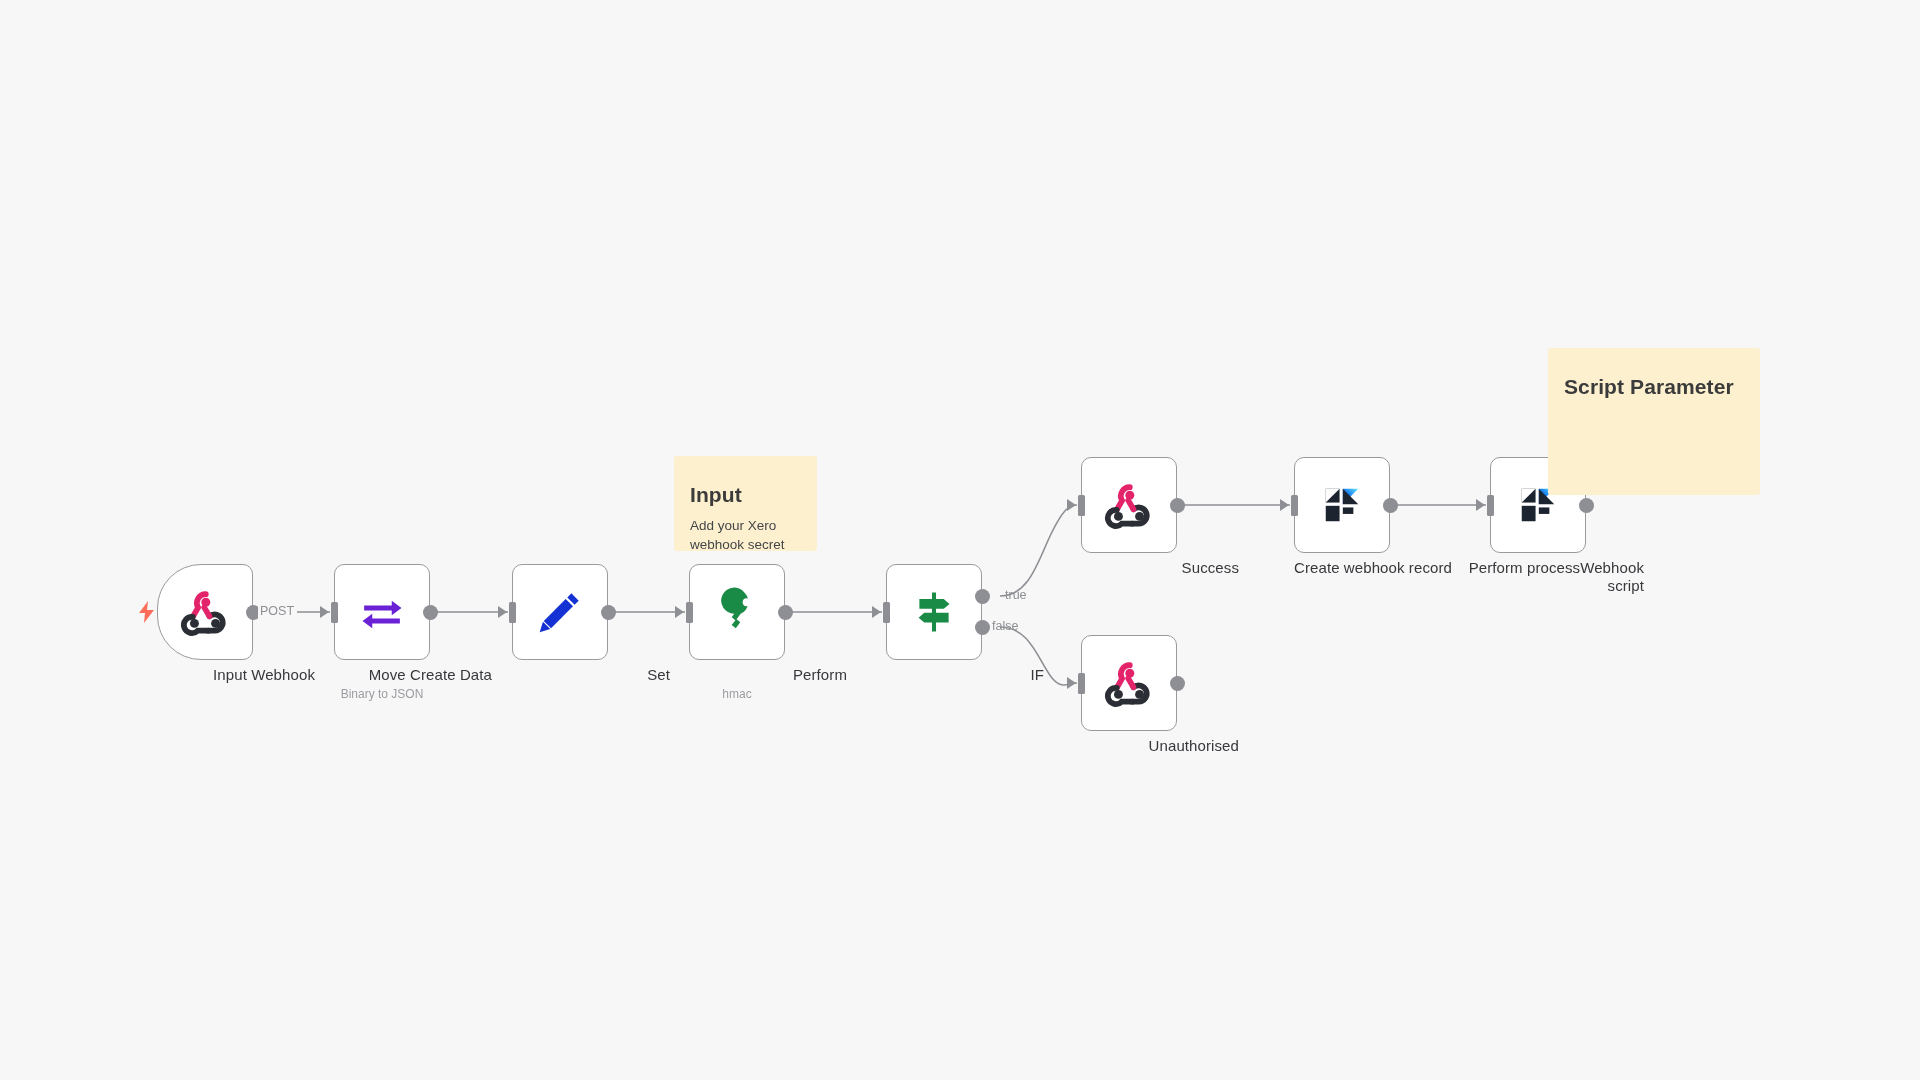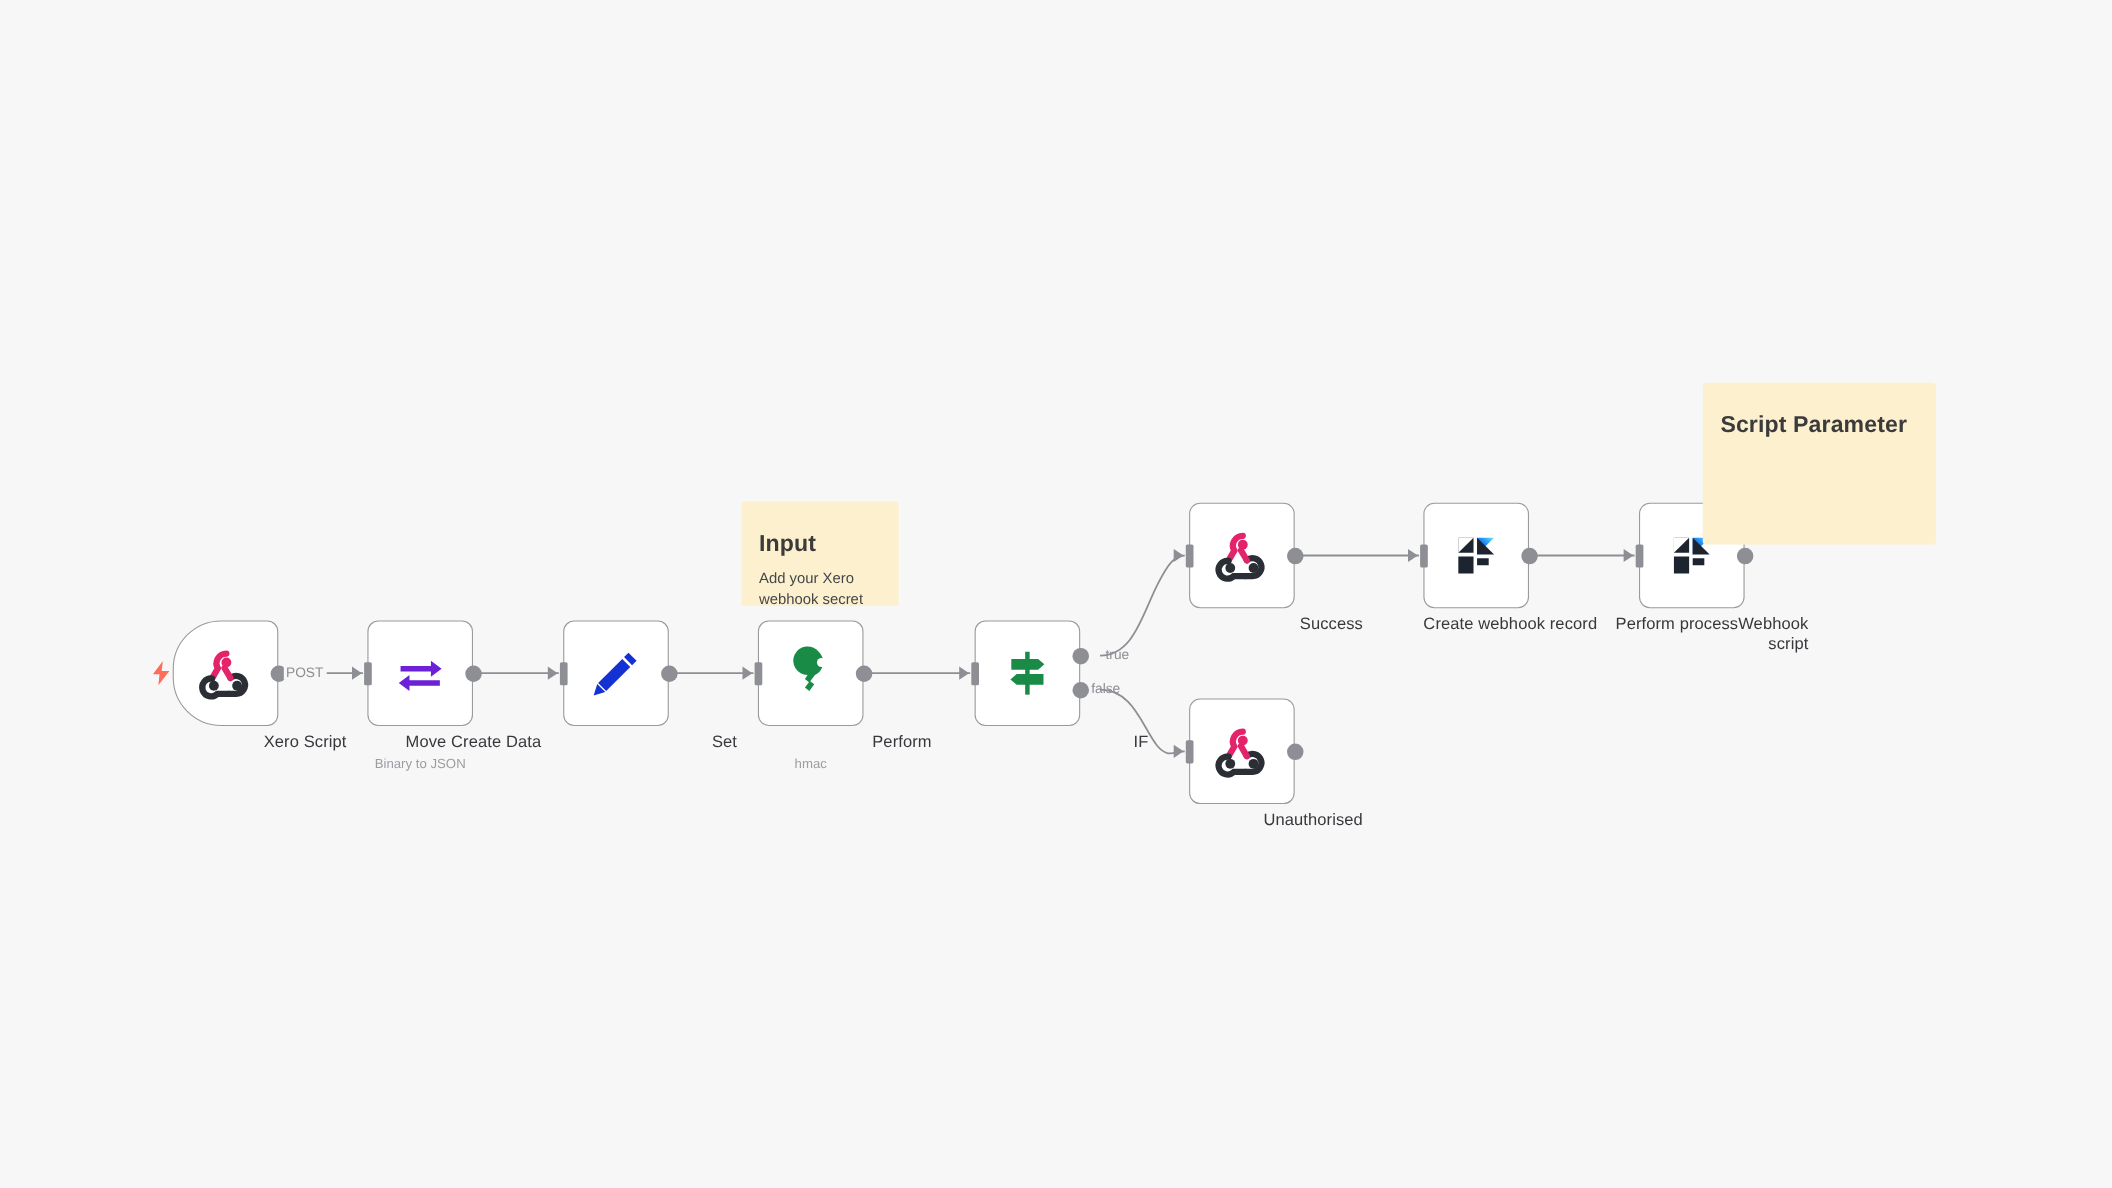--- a/index.html
+++ b/index.html
@@ -200,21 +200,21 @@
         <path d="M33 10 a11 11 0 0 0 -9.5 16.6 l -6.5 11.2" fill="none" stroke="#e3246b" stroke-width="7" stroke-linecap="round"></path>
         <path d="M17 38 a10 10 0 1 0 6 17 h 13" fill="none" stroke="#2b2e34" stroke-width="7" stroke-linecap="round"></path>
         <path d="M36 55 h 8 a10 10 0 1 0 -6.5 -17.7" fill="none" stroke="#2b2e34" stroke-width="7" stroke-linecap="round"></path>
         <path d="M37.5 37.3 l -6.5 -11" fill="none" stroke="#e3246b" stroke-width="7" stroke-linecap="round"></path>
         <circle cx="33" cy="20" r="5.5" fill="#e3246b"></circle>
         <circle cx="19" cy="46" r="5.5" fill="#2b2e34"></circle>
         <circle cx="45" cy="46" r="5.5" fill="#2b2e34"></circle>
       </svg>
     </div>
     <div class="endpoint-out" style="left:48px; top:0px;"></div>
-    <div class="node-label">Xero Script</div>
+    <div class="node-label">Input Webhook</div>
   </div>
 
   <div class="node" style="left:382px; top:612px;">
     <div class="node-box">
       <svg class="node-icon" viewBox="0 0 64 64">
         <path d="M10 24 h34 v-6 l12 9 l-12 9 v-6 h-34 z" fill="#6b21d6"></path>
         <path d="M54 40 h-34 v-6 l-12 9 l12 9 v-6 h34 z" fill="#6b21d6"></path>
       </svg>
     </div>
     <div class="endpoint-in" style="left:-48px; top:0px;"></div>

